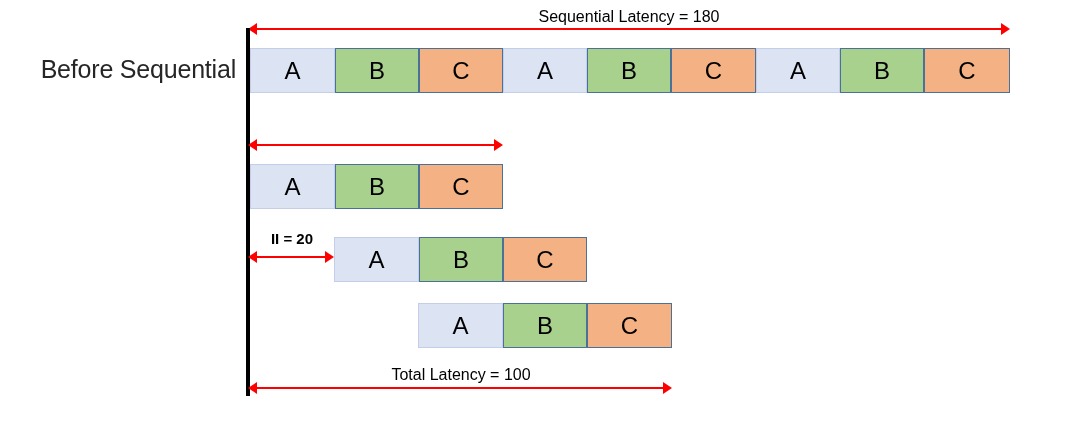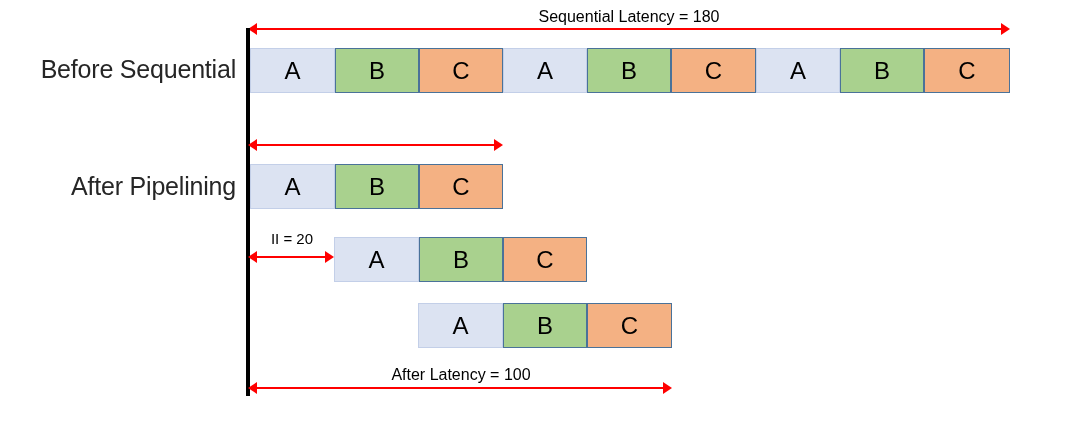--- a/index.html
+++ b/index.html
@@ -95,20 +95,21 @@
   .caption {
     position: absolute;
     font-family: "Liberation Sans", sans-serif;
     font-size: 16px;
     color: #000000;
     text-align: center;
     white-space: nowrap;
   }
   .caption.small {
     font-size: 15px;
+    font-weight: bold;
   }
 </style>
 </head>
 <body>
 
 <div id="canvas">
 
   <div class="caption" style="left:248px; top:8px; width:762px;">Sequential Latency = 180</div>
   <div class="arrow" style="left:248px; top:22px; width:762px;">
     <div class="head left"></div>
@@ -131,41 +132,40 @@
   <div class="stage s-a" style="left:756px; top:48px; width:84px; height:45px;">A</div>
   <div class="stage s-b" style="left:840px; top:48px; width:84px; height:45px;">B</div>
   <div class="stage s-c" style="left:924px; top:48px; width:86px; height:45px;">C</div>
 
   <div class="arrow" style="left:248px; top:138px; width:255px;">
     <div class="head left"></div>
     <div class="shaft"></div>
     <div class="head right"></div>
   </div>
 
-  <div class="row-label" style="left:0px; top:172px; width:236px;">After Pipelining</div>
 
   <div class="stage s-a" style="left:250px; top:164px; width:85px; height:45px;">A</div>
   <div class="stage s-b" style="left:335px; top:164px; width:84px; height:45px;">B</div>
   <div class="stage s-c" style="left:419px; top:164px; width:84px; height:45px;">C</div>
 
   <div class="caption small" style="left:250px; top:230px; width:84px;">II = 20</div>
   <div class="arrow" style="left:248px; top:250px; width:86px;">
     <div class="head left"></div>
     <div class="shaft"></div>
     <div class="head right"></div>
   </div>
 
   <div class="stage s-a" style="left:334px; top:237px; width:85px; height:45px;">A</div>
   <div class="stage s-b" style="left:419px; top:237px; width:84px; height:45px;">B</div>
   <div class="stage s-c" style="left:503px; top:237px; width:84px; height:45px;">C</div>
 
   <div class="stage s-a" style="left:418px; top:303px; width:85px; height:45px;">A</div>
   <div class="stage s-b" style="left:503px; top:303px; width:84px; height:45px;">B</div>
   <div class="stage s-c" style="left:587px; top:303px; width:85px; height:45px;">C</div>
 
-  <div class="caption" style="left:250px; top:366px; width:422px;">After Latency = 100</div>
+  <div class="caption" style="left:250px; top:366px; width:422px;">Total Latency = 100</div>
   <div class="arrow" style="left:248px; top:381px; width:424px;">
     <div class="head left"></div>
     <div class="shaft"></div>
     <div class="head right"></div>
   </div>
 
 </div>
 
 </body></html>

